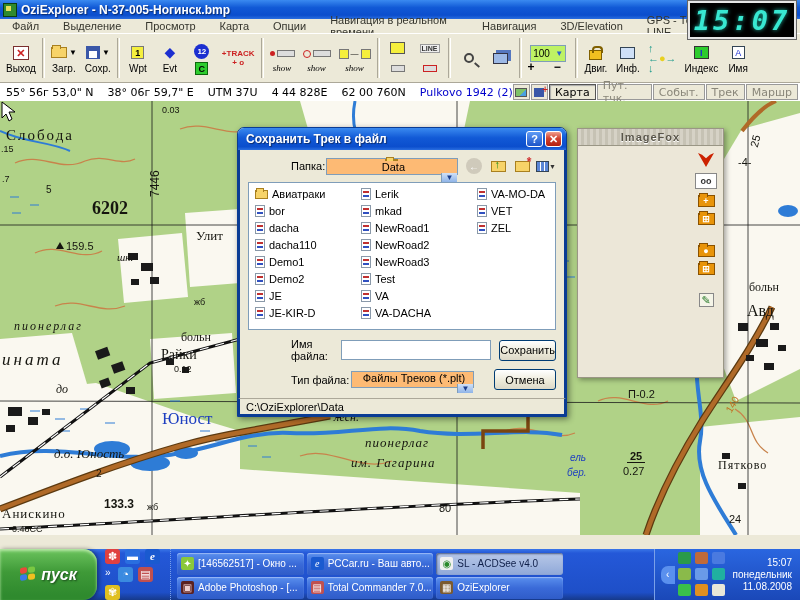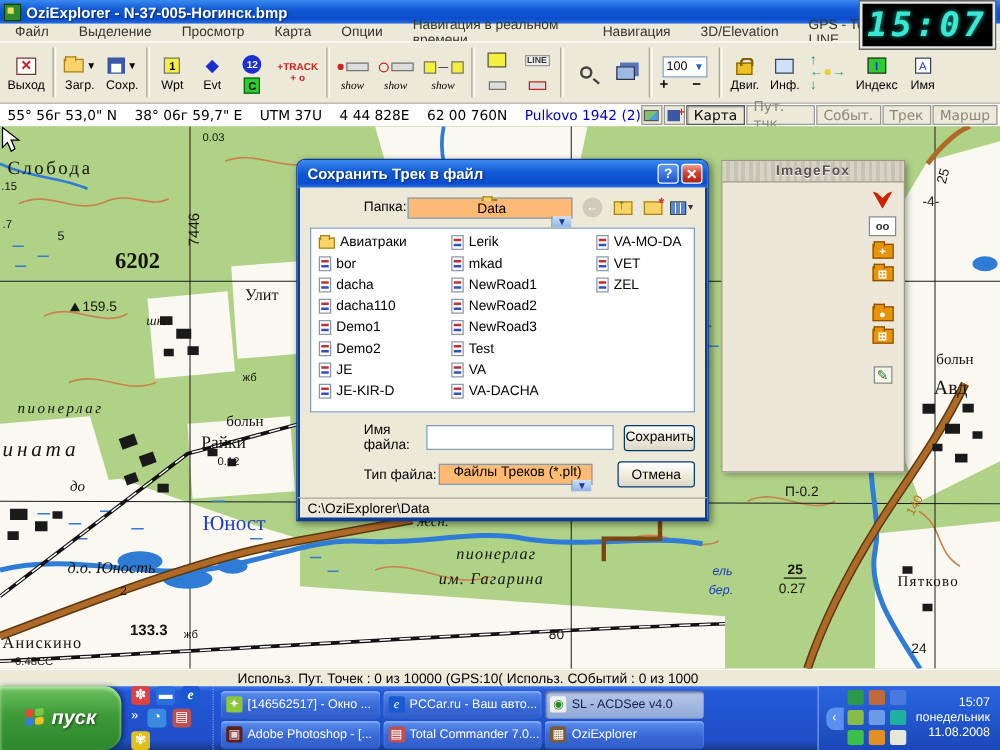--- a/index.html
+++ b/index.html
@@ -50,21 +50,21 @@
   .trk { color:#c22; font-size:8px; font-weight:bold; line-height:9px; text-align:center; }
   .ruler { width:18px; height:7px; background:#ddd; border:1px solid #777; }
   .reddot { width:5px; height:5px; background:#c22; border-radius:50%; }
   .redring { width:8px; height:8px; border:1.5px solid #c22; border-radius:50%; }
   .shw { font-family:"Liberation Serif",serif; font-style:italic; font-size:9px; line-height:9px; }
   .ic-mapwin { width:15px; height:12px; background:#f5ef3d; border:1px solid #555; }
   .ic-line { font-size:7px; font-weight:bold; color:#333; border:1px solid #999; padding:0 1px; background:#eee; }
   .lens { width:10px; height:10px; border:2px solid #444; border-radius:50%; position:relative; }
   .lens::after { content:""; position:absolute; left:8px; top:9px; width:6px; height:2px; background:#444; transform:rotate(40deg); }
   .winwin { width:15px; height:11px; background:#9db9e6; border:1px solid #334; box-shadow:3px -3px 0 #5577c0; }
-  .zoombox { width:36px; height:17px; background:#ffffff; border:1px solid #7f9db9; font-size:10px;
+  .zoombox { width:36px; height:17px; background:#bef264; border:1px solid #7f9db9; font-size:10px;
     display:flex; align-items:center; justify-content:space-between; padding:0 2px; }
   .zoombox .ar { color:#2a5fd0; font-size:8px; }
   .pm { font-size:12px; font-weight:bold; letter-spacing:8px; line-height:10px; }
   .lock { width:13px; height:10px; background:#f0c020; border:1px solid #806000; position:relative; margin-top:5px; }
   .lock::before { content:""; position:absolute; left:2px; top:-5px; width:7px; height:5px; border:2px solid #806000; border-bottom:none; border-radius:4px 4px 0 0; }
   .ic-info { width:15px; height:12px; background:#cfe0f7; border:1px solid #345; }
   .navpad { color:#1a9a8a; font-size:11px; line-height:10px; font-weight:bold; }
   .navpad .dot { color:#e8d020; }
   .ic-index { width:15px; height:13px; background:#2ecc2e; border:1px solid #333; color:#1c2fd0; font-weight:bold; font-size:9px; text-align:center; line-height:12px; }
   .ic-name { width:13px; height:13px; background:#fff; border:1px solid #345; color:#1c2fd0; font-size:9px; text-align:center; line-height:12px; }
@@ -673,23 +673,20 @@
         <div style="height:6px"></div>
         <div class="edit-ic">✎</div>
       </div>
     </div>
 
     <svg class="cursor" width="18" height="22">
       <polygon points="2,1 2,17 6,13 9,20 12,18 9,11 15,11" fill="#fff" stroke="#000" stroke-width="1"></polygon>
     </svg>
   </div>
 
-  <div class="statusbar">
-    <span>Использ. Пут. Точек : 0 из 10000  (GPS:10( Использ. СОбытий : 0 из 1000</span>
-  </div>
 
   <div class="taskbar">
     <div class="startbtn">
       <div class="flag">
           <i class="r"></i>
           <i class="g"></i>
           <i class="b"></i>
           <i class="y"></i>
         </div>
       <span>пуск</span>

